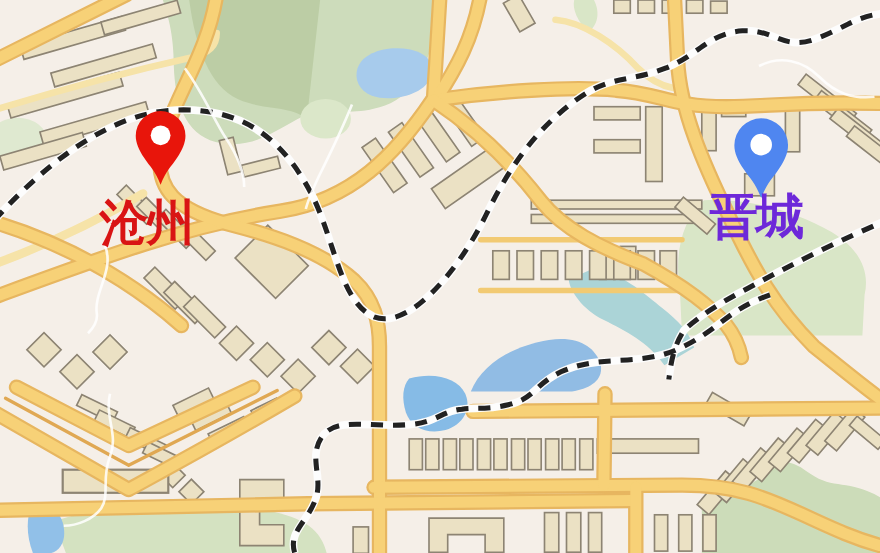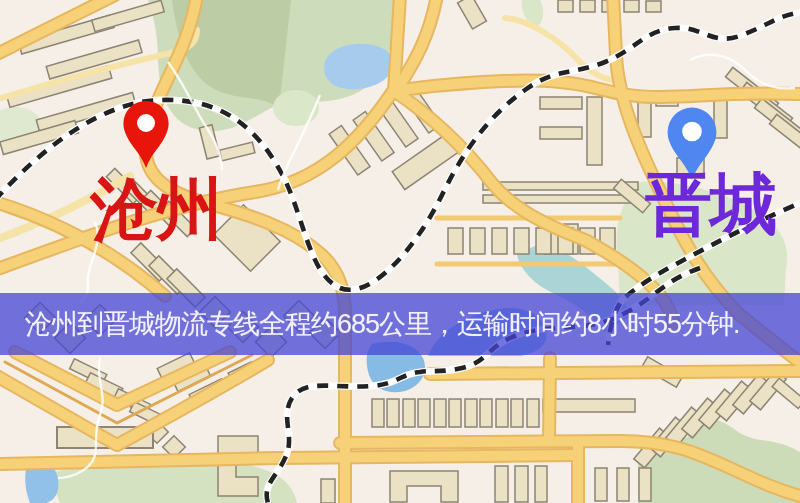--- a/index.html
+++ b/index.html
@@ -2,22 +2,22 @@
 <html><head>
 <meta charset="utf-8">
 <style>
   html,body{margin:0;padding:0;background:#888;}
   .stage{position:relative;width:800px;height:503px;overflow:hidden;background:#f5efe8;
          font-family:"Liberation Sans",sans-serif;}
   .map-svg{position:absolute;left:0;top:0;filter:blur(.45px) saturate(.96);}
   .pin{position:absolute;}
   .pin-origin{left:116px;top:96px;}
   .pin-dest{left:660px;top:102px;}
-  .city-label{position:absolute;font-family:Liberation Mono, monospace;
-              font-size:67px;font-weight:600;letter-spacing:-2px;line-height:1;white-space:nowrap;}
+  .city-label{position:absolute;font-family:Liberation Serif, serif;
+              font-size:44px;font-weight:600;letter-spacing:-2px;line-height:1;white-space:nowrap;}
   .city-origin{left:91px;top:181px;color:#d91414;}
   .city-dest{left:645px;top:176px;color:#6d28d9;}
   .banner{position:absolute;left:0;top:293px;width:800px;height:62px;
           background:rgba(68,70,214,0.75);display:flex;align-items:center;}
   .banner span{color:#f3f1ff;font-size:27px;letter-spacing:-1px;padding-left:25px;
                white-space:nowrap;text-shadow:0 0 1px rgba(255,255,255,.35);}
 </style>
 </head>
 <body>
 
@@ -236,17 +236,14 @@
   </svg>
 
   <svg class="pin pin-dest" width="64" height="80" viewBox="-32 -78 64 80">
     <path fill="#4f86f0" d="M0,0 C-5.6,-14 -10,-17.3 -16.2,-26.5 C-21.3,-34 -24.4,-41 -24.4,-48 A24.4,24.4 0 1 1 24.4,-48 C24.4,-41 21.3,-34 16.2,-26.5 C10,-17.3 5.6,-14 0,0 Z"></path>
     <circle cx="0" cy="-48.5" r="9.8" fill="#ffffff"></circle>
   </svg>
 
   <div class="city-label city-origin">沧州</div>
   <div class="city-label city-dest">晋城</div>
 
-  <div class="banner">
-    <span>沧州到晋城物流专线全程约685公里，运输时间约8小时55分钟.</span>
-  </div>
 
 </div>
 
 </body></html>

